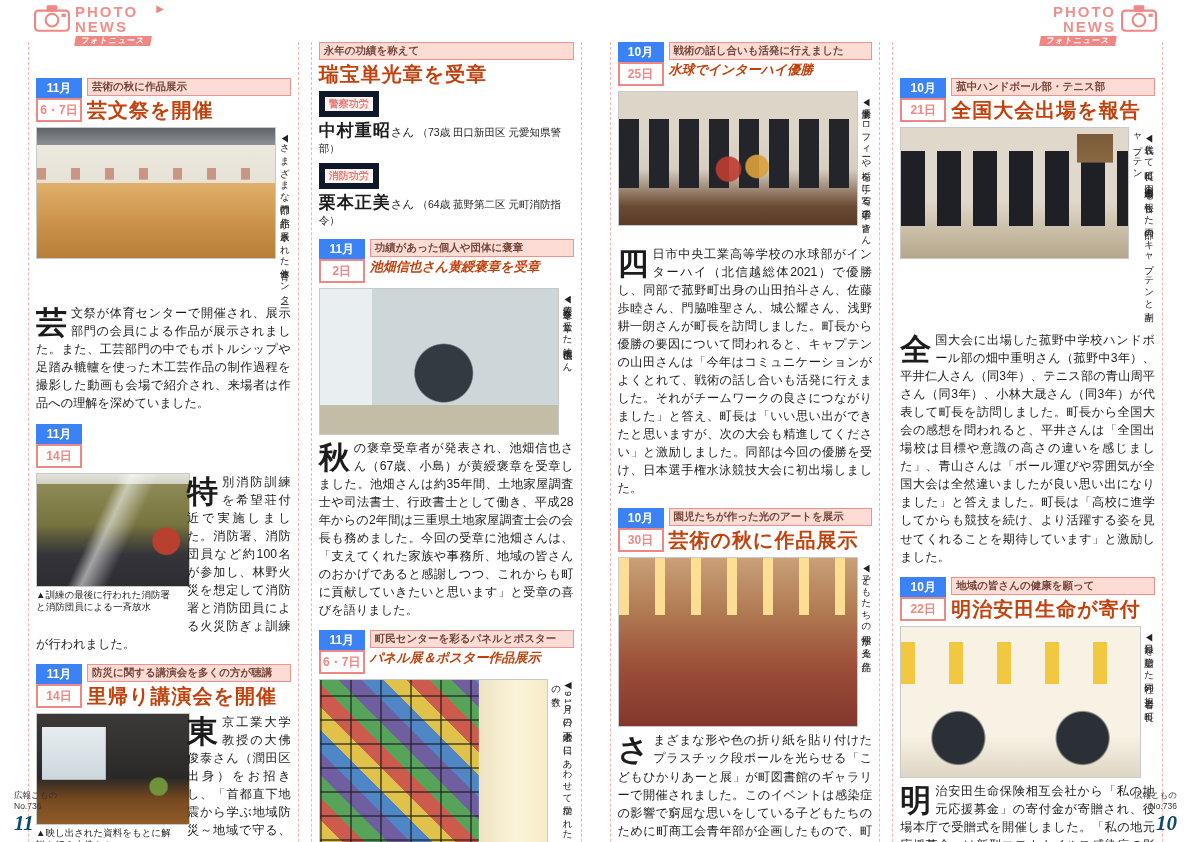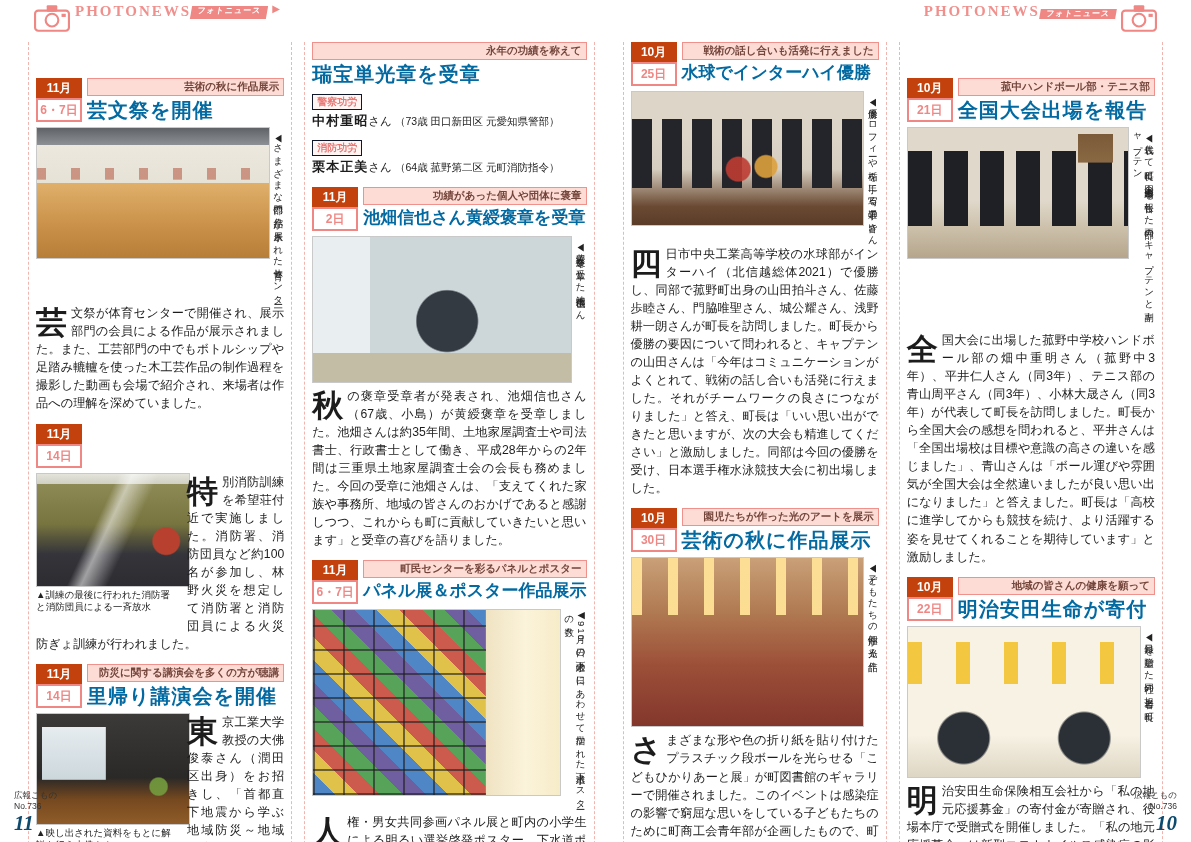--- a/index.html
+++ b/index.html
@@ -3,64 +3,64 @@
 <meta charset="utf-8">
 <style>
   html,body{margin:0;padding:0;background:#e8e8e8;}
   .sheet{position:relative;width:1191px;height:842px;margin:0 auto;background:#ffffff;
          overflow:hidden;font-family:"Liberation Sans",sans-serif;color:#1c1c1c;}
 
   
   .logo{position:absolute;top:4px;display:flex;align-items:flex-start;gap:5px;}
   .logo-left{left:34px;}
   .logo-right{right:34px;flex-direction:row-reverse;}
-  .logo-txt{display:flex;line-height:1;font-family:Liberation Serif, serif;}
+  .logo-txt{display:flex;flex-direction:column;line-height:1;}
   .logo-title{font-size:15px;font-weight:bold;color:#f0908d;letter-spacing:2px;}
   .logo-ribbon{margin-top:2px;background:#ef8784;color:#fff;font-size:8px;font-weight:bold;
                padding:1px 6px;transform:skewX(-10deg);display:inline-block;letter-spacing:1px;}
   .logo-arrow{color:#ef8784;font-size:10px;line-height:1;}
 
   
   .columns{position:absolute;top:42px;left:28px;right:28px;display:flex;gap:12px;}
   .col{flex:1 1 0;min-height:758px;border-left:1px dashed #f2b4ac;border-right:1px dashed #f2b4ac;
        padding:0 7px;}
   .col.page-break{margin-left:16px;}
 
   
   .article{margin-bottom:11px;}
   .a-head{display:flex;gap:5px;margin-bottom:5px;}
   .badge{width:46px;flex:0 0 46px;text-align:center;font-weight:bold;}
-  .badge-month{background:#c2410c;color:#fff;font-size:12px;padding:2px 10px 1px;}
+  .badge-month{background:#3b82f6;color:#fff;font-size:12px;padding:2px 10px 1px;}
   .badge-day{border:2px solid #ef8784;color:#ef8784;font-size:12px;padding:2px 0 1px;background:#fff;}
   .head-text{flex:1 1 auto;min-width:0;}
   .kicker{background:#fcdcd4;border:1px solid #f0918c;color:#74453b;font-weight:bold;
-          font-size:10.5px;padding:1px 4px;white-space:nowrap;overflow:hidden;text-align:right;}
-  .headline{margin:3px 0 0;color:#0369a1;font-size:20px;font-weight:bold;letter-spacing:1px;
+          font-size:10.5px;padding:1px 4px;white-space:nowrap;overflow:hidden;}
+  .headline{margin:3px 0 0;color:#c2410c;font-size:20px;font-weight:bold;letter-spacing:1px;
             line-height:1.15;white-space:nowrap;}
-  .headline.long{font-size:17px;letter-spacing:0;}
+  .headline.long{font-size:13px;letter-spacing:0;font-style:italic;}
   .kicker-full{margin-bottom:3px;}
 
   
   .photo-wrap{display:flex;gap:3px;margin-bottom:4px;}
   .photo{flex:1 1 auto;border:1px solid #c9c9c9;}
   .vcap{writing-mode:vertical-rl;text-orientation:mixed;font-size:9.5px;line-height:1.2;
         letter-spacing:1px;color:#222;max-height:200px;flex:0 0 auto;}
   .float-photo{float:left;width:143px;margin:0 8px 4px 0;}
   .float-photo .photo{width:152px;}
   .hcap{font-size:9.5px;line-height:1.3;color:#222;margin-top:2px;}
   .body{margin:4px 0 0;font-size:12.2px;line-height:1.48;text-align:justify;}
   .dropcap{float:left;font-size:31px;line-height:1;font-weight:bold;margin:3px 4px 0 0;}
   .clear{clear:both;}
 
   
   .recipient{margin:4px 0 7px;}
-  .r-tag{display:inline-block;border:1px solid #0f172a;color:#e87a76;font-size:10px;
+  .r-tag{display:inline-block;border:6px solid #0f172a;color:#e87a76;font-size:10px;
          font-weight:bold;padding:0 4px;margin-bottom:2px;background:#fff5f3;}
   .r-line{font-size:11.5px;}
-  .r-name{font-size:13px;font-weight:bold;letter-spacing:1px;}
+  .r-name{font-size:17px;font-weight:bold;letter-spacing:1px;}
   .r-detail{font-size:10.5px;color:#222;}
 
   
   .p-gym{height:130px;background-image:
     repeating-linear-gradient(90deg,rgba(179,84,63,.55) 0 9px,rgba(0,0,0,0) 9px 34px),
     linear-gradient(180deg,#5f6368 0%,#8d9196 13%,#ece8de 13%,#e7e2d6 42%,#e0b06a 42%,#c99049 76%,#b67e38 100%);
     background-size:100% 9%,100% 100%;background-position:0 34%,0 0;background-repeat:no-repeat;}
   .p-fire{height:112px;background-image:
     linear-gradient(115deg,rgba(0,0,0,0) 40%,rgba(255,255,255,.55) 47%,rgba(0,0,0,0) 60%),
     radial-gradient(circle at 85% 60%,#b8402f 0 9%,rgba(0,0,0,0) 10%),

